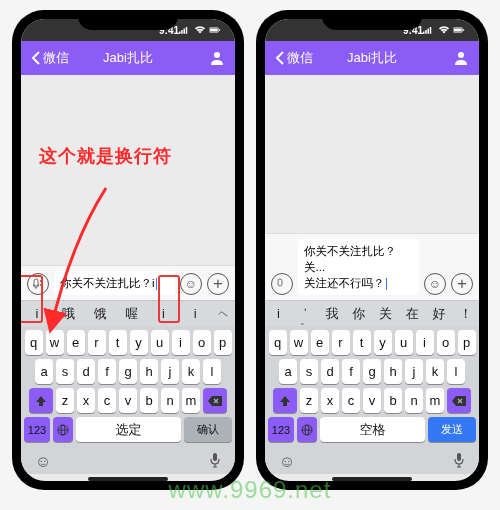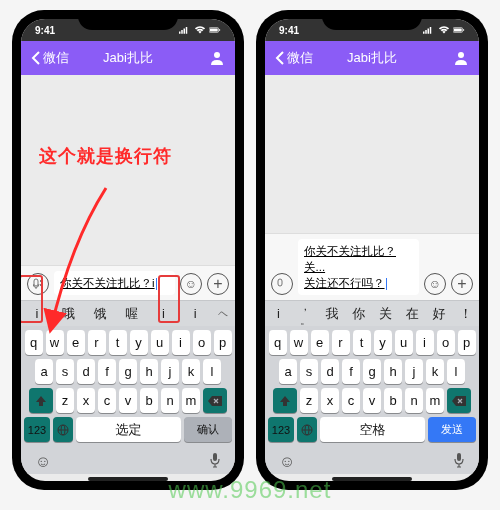--- a/index.html
+++ b/index.html
@@ -1,44 +1,44 @@
 <!DOCTYPE html>
 <html><head>
 <meta charset="utf-8">
 <style>
   * { box-sizing: border-box; margin: 0; padding: 0; }
   body { background: #f5f5f5; width: 500px; height: 510px; font-family: -apple-system, "Helvetica Neue", sans-serif; position: relative; overflow: hidden; }
   .phones { display: flex; gap: 12px; padding: 10px 8px; justify-content: center; }
   .phone { width: 232px; height: 480px; background: #000; border-radius: 32px; padding: 9px; position: relative; }
   .notch { position: absolute; top: 0; left: 50%; transform: translateX(-50%); width: 100px; height: 20px; background: #000; border-radius: 0 0 14px 14px; z-index: 10; }
   .screen { width: 100%; height: 100%; background: #ebebeb; border-radius: 24px; overflow: hidden; display: flex; flex-direction: column; position: relative; }
-  .statusbar { height: 22px; background: #333; color: #fff; display: flex; justify-content: space-between; align-items: center; padding: 0 14px; font-size: 10px; font-weight: 600; }
+  .statusbar { height: 22px; background: #333; color: #fff; display: flex; justify-content: flex-end; align-items: center; padding: 0 14px; font-size: 10px; font-weight: 600; }
   .sb-right { display: flex; gap: 3px; align-items: center; }
   .sb-right svg { width: 12px; height: 10px; }
   .titlebar { height: 34px; background: #8b5cf6; color: #fff; display: flex; align-items: center; padding: 0 10px; font-size: 13px; }
   .back { display: flex; align-items: center; gap: 2px; flex: 1; }
   .ttl { flex: 0 0 auto; font-weight: 500; text-align: right; }
   .right { flex: 1; display: flex; justify-content: flex-end; }
   .chatbody { flex: 1; background: #ebebeb; position: relative; }
   .annot { position: absolute; left: 18px; top: 69px; color: #ff2a2a; font-size: 18px; font-weight: 600; letter-spacing: 1px; }
   .arrow { position: absolute; left: 30px; top: 108px; }
   .inputrow { display: flex; align-items: flex-end; padding: 5px 6px; gap: 5px; background: #f7f7f7; border-top: 1px solid #ddd; }
   .voice, .emoji, .plus { width: 22px; height: 22px; border: 1.2px solid #555; border-radius: 50%; display: flex; align-items: center; justify-content: center; font-size: 12px; color: #555; flex-shrink: 0; }
   .plus { font-size: 16px; line-height: 1; }
-  .msgbox { flex: 1; background: #fff; border-radius: 4px; padding: 4px 6px; font-size: 11.5px; line-height: 1.4; min-height: 20px; word-break: break-all; text-decoration: underline; }
+  .msgbox { flex: 1; background: #fff; border-radius: 4px; padding: 4px 6px; font-size: 11.5px; line-height: 1.4; min-height: 20px; word-break: break-all; }
   .msgbox .cursor { border-left: 1.5px solid #3478f6; margin-left: 1px; display: inline-block; height: 12px; vertical-align: middle; }
   .hlbox { position: absolute; border: 2px solid #e63b3b; border-radius: 3px; pointer-events: none; }
   .candbar { display: flex; background: #d7d9dc; height: 26px; align-items: center; font-size: 13px; border-top: 1px solid #c5c7ca; }
   .cand { flex: 1; text-align: center; color: #222; padding: 0 2px; }
   .cand:first-child { font-weight: 500; }
   .candarrow { width: 24px; text-align: center; color: #666; font-size: 10px; }
   .kbd { background: #d2d4d8; padding: 4px 3px 3px; }
   .krow { display: flex; gap: 3px; margin-bottom: 4px; justify-content: center; }
   .key { background: #fff; border-radius: 4px; box-shadow: 0 1px 0 #898b8e; width: 18px; height: 25px; display: flex; align-items: center; justify-content: center; font-size: 13px; color: #111; }
-  .key.fn { background: #0f766e; width: 24px; font-size: 11px; }
+  .key.fn { background: #8b5cf6; width: 24px; font-size: 11px; }
   .key.wide { flex: 1; }
   .key.num { width: 26px; font-size: 11px; }
   .key.ret { width: 48px; font-size: 11px; }
   .key.send { background: #3478f6; color: #fff; }
   .row2 .key { width: 18px; }
   .row2 { padding: 0 10px; }
   .row3 .key.letter { width: 18px; }
   .bottombar { display: flex; justify-content: space-between; align-items: center; background: #d2d4d8; padding: 3px 14px 2px; font-size: 16px; color: #555; }
   .homebar { height: 4px; width: 80px; background: #222; border-radius: 3px; margin: 3px auto 0; }
   .watermark { position: absolute; bottom: 6px; left: 50%; transform: translateX(-50%); color: rgba(80,200,80,0.55); font-size: 24px; font-weight: 400; letter-spacing: 1px; font-family: Arial, sans-serif; }

